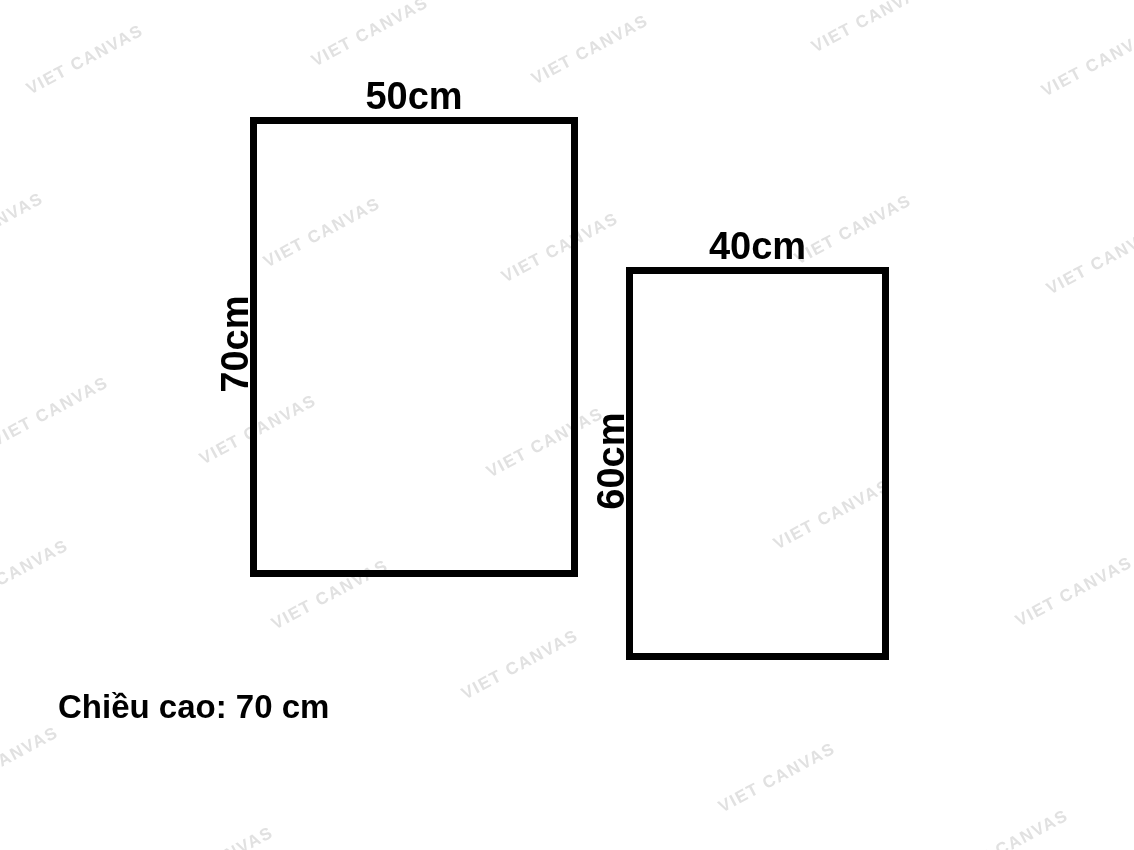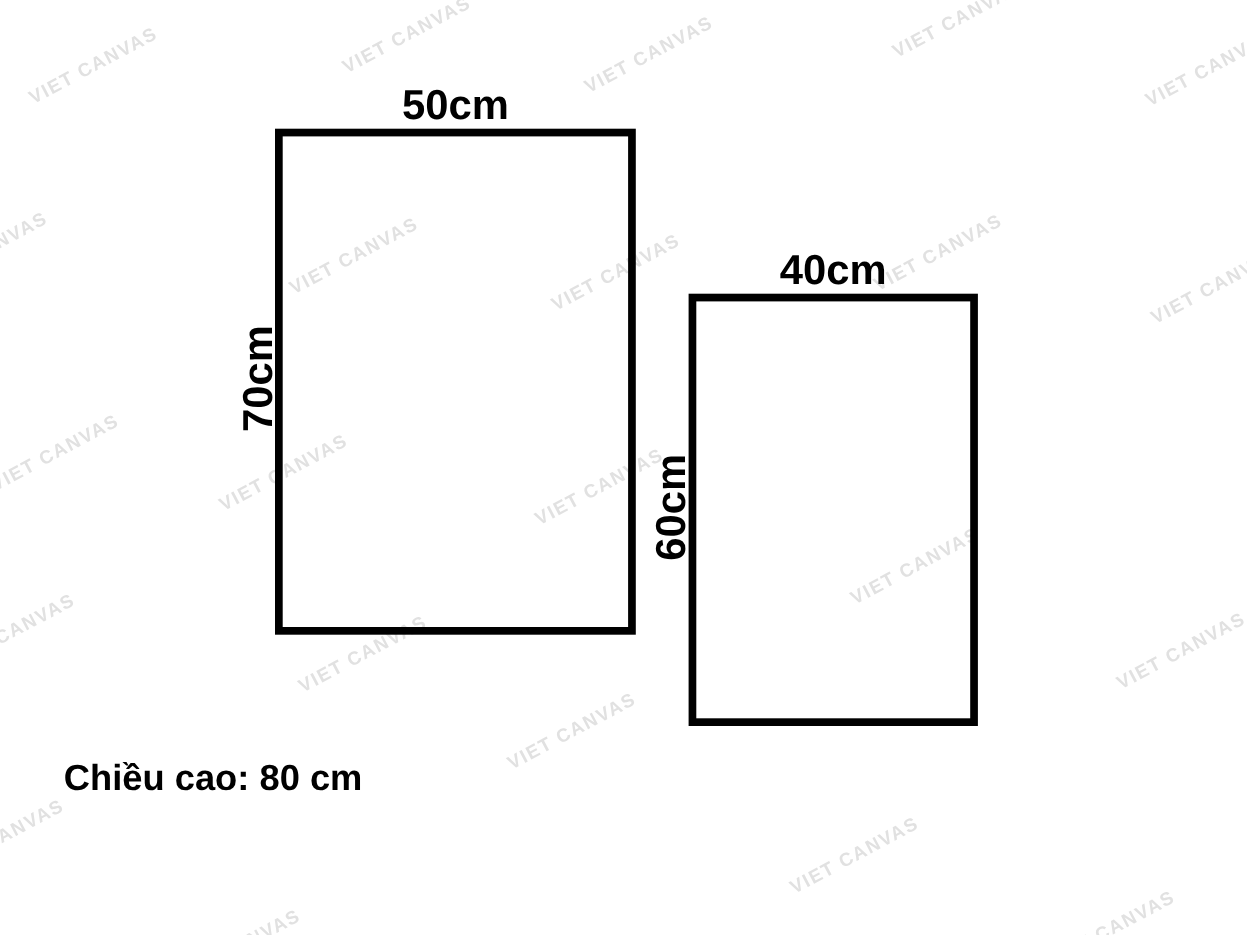--- a/index.html
+++ b/index.html
@@ -106,16 +106,16 @@
     <span class="dim-label dim-top">50cm</span>
     <span class="dim-label dim-side">70cm</span>
   </div>
 
   <div id="frame-right" class="frame">
     <span class="dim-label dim-top">40cm</span>
     <span class="dim-label dim-side">60cm</span>
   </div>
 
   <div id="caption">
-    <div>Chiều cao: 80 cm</div>
+    <div>Chiều cao: 70 cm</div>
   </div>
 
 </div>
 
 </body></html>

